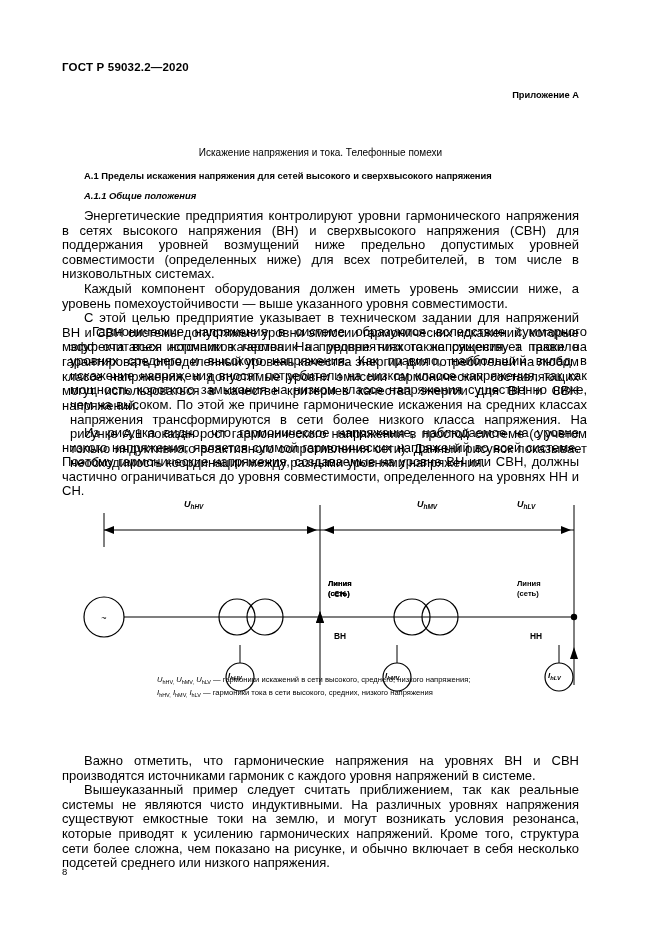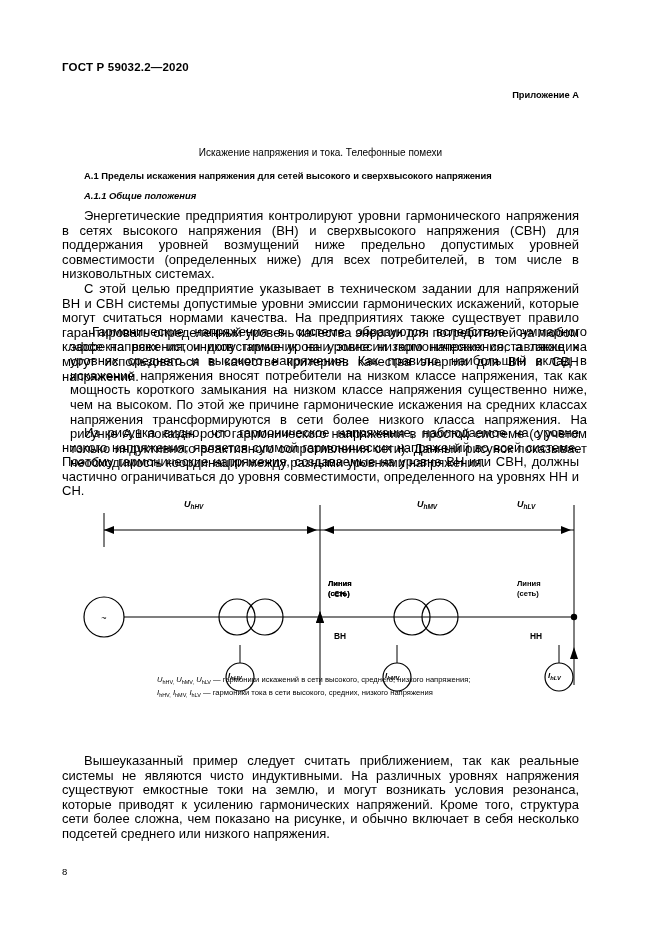--- a/index.html
+++ b/index.html
@@ -161,20 +161,21 @@
       <div>Приложение А</div>
     </div>
 
     <div class="doc-title">Искажение напряжения и тока. Телефонные помехи</div>
 
     <div class="h2">А.1  Пределы искажения напряжения для сетей высокого и сверхвысокого напряжения</div>
     <div class="h3">А.1.1  Общие положения</div>
 
     <div class="body-text b1">
       <p>Энергетические предприятия контролируют уровни гармонического напряжения в сетях высокого напряжения (ВН) и сверхвысокого напряжения (СВН) для поддержания уровней возмущений ниже предельно допустимых уровней совместимости (определенных ниже) для всех потребителей, в том числе в низковольтных системах.</p>
+      <p>Каждый компонент оборудования должен иметь уровень эмиссии ниже, а уровень помехоустойчивости — выше указанного уровня совместимости.</p>
       <p>С этой целью предприятие указывает в техническом задании для напряжений ВН и СВН системы допустимые уровни эмиссии гармонических искажений, которые могут считаться нормами качества. На предприятиях также существует правило гарантировать определенный уровень качества энергии для потребителей на любом классе напряжения, и допустимые уровни эмиссии гармонических составляющих могут использоваться в качестве критериев качества энергии для ВН и СВН напряжений.</p>
     </div>
 
     <div class="body-text b2">
       <p>Гармонические напряжения в системе образуются вследствие суммарного эффекта всех источников гармоник на уровне низкого напряжения, а также на уровнях среднего и высокого напряжения. Как правило, наибольший вклад в искажение напряжения вносят потребители на низком классе напряжения, так как мощность короткого замыкания на низком классе напряжения существенно ниже, чем на высоком. По этой же причине гармонические искажения на средних классах напряжения трансформируются в сети более низкого класса напряжения. На рисунке А.1 показан рост гармонического напряжения в простой системе (с учетом только индуктивного реактивного сопротивления сети). Данный рисунок показывает необходимость координации между разными уровнями напряжения.</p>
     </div>
 
     <div class="body-text b3">
       <p>Из рисунка видно, что гармоническое напряжение, наблюдаемое на уровне низкого напряжения, является суммой гармонических напряжений во всей системе. Поэтому гармонические напряжения, создаваемые на уровне ВН или СВН, должны частично ограничиваться до уровня совместимости, определенного на уровнях НН и СН.</p>
     </div>
@@ -296,18 +297,19 @@
       <div class="ln">
         <span class="ital">I</span><sub>hHV,</sub>
         <span class="ital">I</span><sub>hMV,</sub>
         <span class="ital">I</span><sub>hLV</sub>
         <span>— гармоники тока в сети высокого, средних, низкого напряжения</span>
       </div>
     </div>
 
 
     <div class="body-text b4">
+      <p>Важно отметить, что гармонические напряжения на уровнях ВН и СВН производятся источниками гармоник с каждого уровня напряжений в системе.</p>
       <p>Вышеуказанный пример следует считать приближением, так как реальные системы не являются чисто индуктивными. На различных уровнях напряжения существуют емкостные токи на землю, и могут возникать условия резонанса, которые приводят к усилению гармонических напряжений. Кроме того, структура сети более сложна, чем показано на рисунке, и обычно включает в себя несколько подсетей среднего или низкого напряжения.</p>
     </div>
 
     <div class="pagenum">8</div>
   </div>
 </div>
 
 </body></html>

